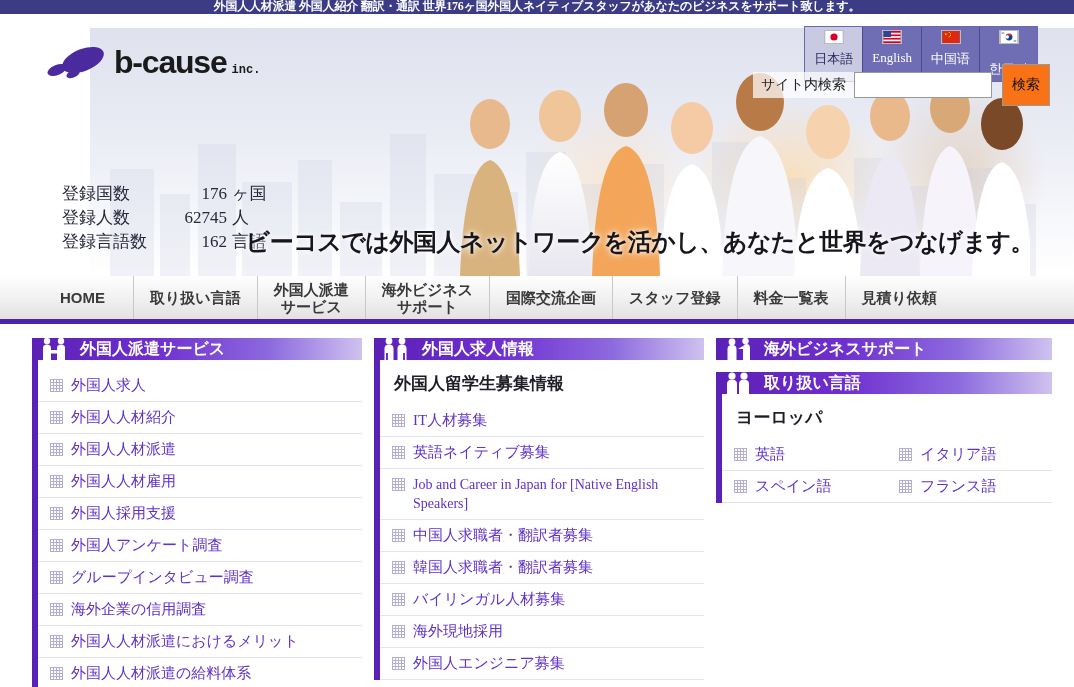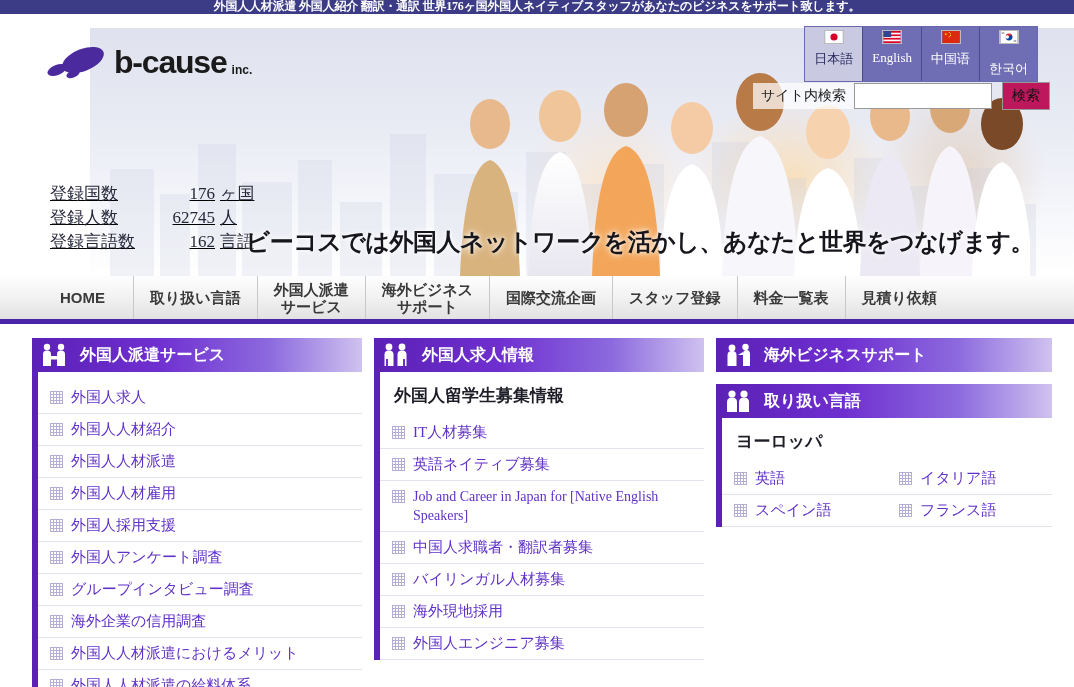--- a/index.html
+++ b/index.html
@@ -59,21 +59,21 @@
     display: flex; align-items: center; gap: 7px;
     z-index: 5;
   }
   .logo-mark { width: 62px; height: 40px; }
   .logo-text {
     font-family: "Liberation Sans", sans-serif;
     font-size: 32px; font-weight: bold;
     color: #1a1a1a; letter-spacing: -1.2px;
   }
   .logo-inc {
-    font-family: Liberation Sans, sans-serif;
+    font-family: Liberation Mono, monospace;
     font-size: 12px; font-weight: bold;
     color: #1a1a1a; align-self: flex-end;
     margin-bottom: 5px; margin-left: -2px;
   }
 
   
   .lang-bar {
     position: absolute;
     right: 36px; top: 12px;
     display: flex;
@@ -91,55 +91,54 @@
     white-space: nowrap;
     flex-direction: column;
   }
   .lang-btn:last-child { border-right: none; gap: 16px; }
   .lang-btn.active { background: #c9c9e2; color: #2b2b5e; }
   .flag { width: 20px; height: 14px; display: block; flex: none; border: 1px solid #bbb; }
 
   
   .search-area {
     position: absolute;
-    right: 24px; top: 68px;
+    right: 24px; top: 50px;
     display: flex; align-items: center; gap: 0;
     z-index: 6;
   }
   .search-label {
     font-size: 14px; color: #222;
     padding: 4px 8px;
     background: rgba(255,255,255,0.72);
   }
   .search-input {
     width: 138px; height: 26px;
     border: 1px solid #999;
     background: #fff;
     font-size: 13px;
     padding: 0 4px;
     font-family: "Liberation Serif", serif;
   }
   .search-btn {
     margin-left: 10px;
-    height: 28px;
+    height: 42px;
     padding: 0 9px;
     border: 1px solid #999;
-    background: #be185d;
+    background: #f97316;
     font-size: 14px;
     cursor: pointer;
     font-family: "Liberation Serif", serif;
     color: #111;
   }
 
   
   .stats {
     position: absolute;
-    left: 50px; top: 168px;
+    left: 62px; top: 168px;
     z-index: 5;
-    text-decoration: underline;
   }
   .stat-row {
     display: flex;
     font-size: 17px;
     color: #27283a;
     line-height: 24px;
   }
   .stat-label { width: 104px; }
   .stat-value { width: 66px; text-align: right; padding-right: 5px; }
   .stat-unit { }
@@ -186,21 +185,21 @@
     display: flex;
     gap: 12px;
     padding: 14px 22px 0 32px;
     height: 372px;
   }
   .col { width: 334px; }
   .col-3 { width: 340px; }
 
   .panel { margin-bottom: 12px; }
   .panel-head {
-    height: 34px;
+    height: 22px;
     background: linear-gradient(90deg, #5b21b6 0%, #6f2fd0 38%, #8c6ade 72%, #cfc2ef 100%);
     display: flex; align-items: center;
     padding-left: 8px;
   }
   .panel-icon { width: 28px; height: 26px; flex: none; }
   .panel-title {
     color: #ffffff;
     font-size: 16px;
     font-weight: bold;
     margin-left: 12px;
@@ -505,20 +504,24 @@
         <div class="link-row">
             <span class="bullet"></span>
             <span class="link-text en">Job and Career in Japan for [Native English Speakers]</span>
           </div>
         <div class="link-row">
             <span class="bullet"></span>
             <span class="link-text">中国人求職者・翻訳者募集</span>
           </div>
         <div class="link-row">
             <span class="bullet"></span>
+            <span class="link-text">韓国人求職者・翻訳者募集</span>
+          </div>
+        <div class="link-row">
+            <span class="bullet"></span>
             <span class="link-text">バイリンガル人材募集</span>
           </div>
         <div class="link-row">
             <span class="bullet"></span>
             <span class="link-text">海外現地採用</span>
           </div>
         <div class="link-row">
             <span class="bullet"></span>
             <span class="link-text">外国人エンジニア募集</span>
           </div>

